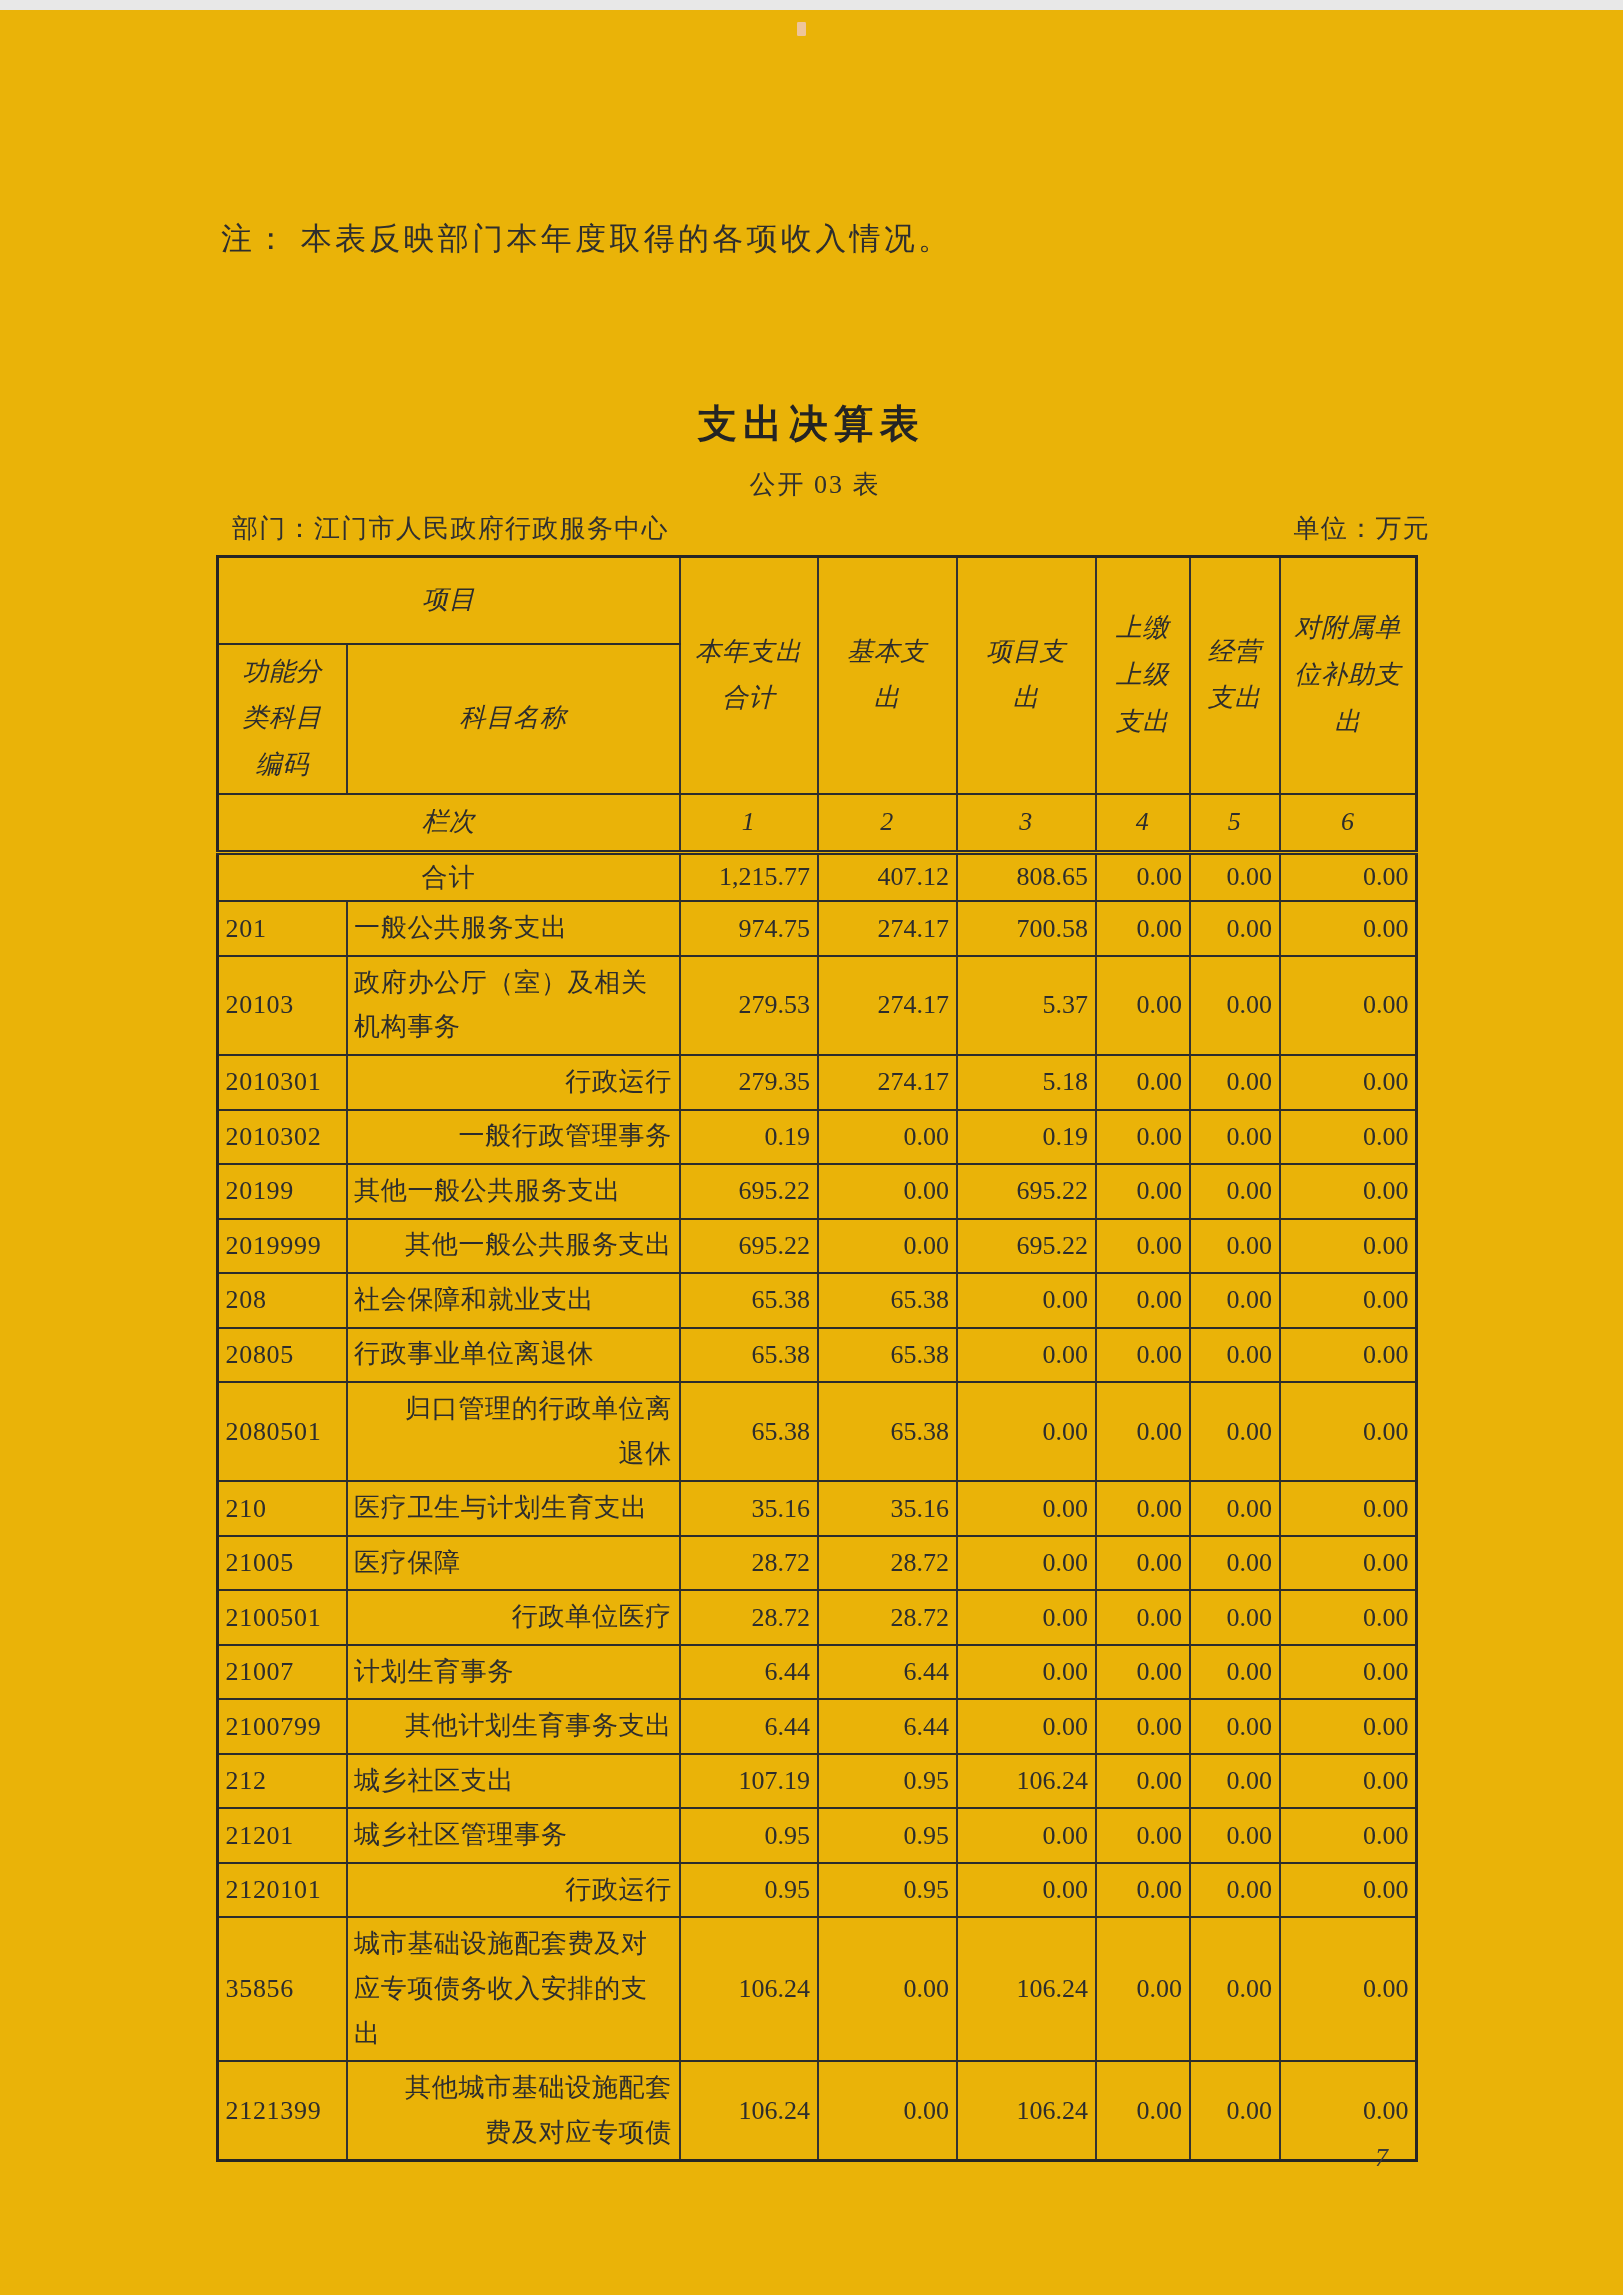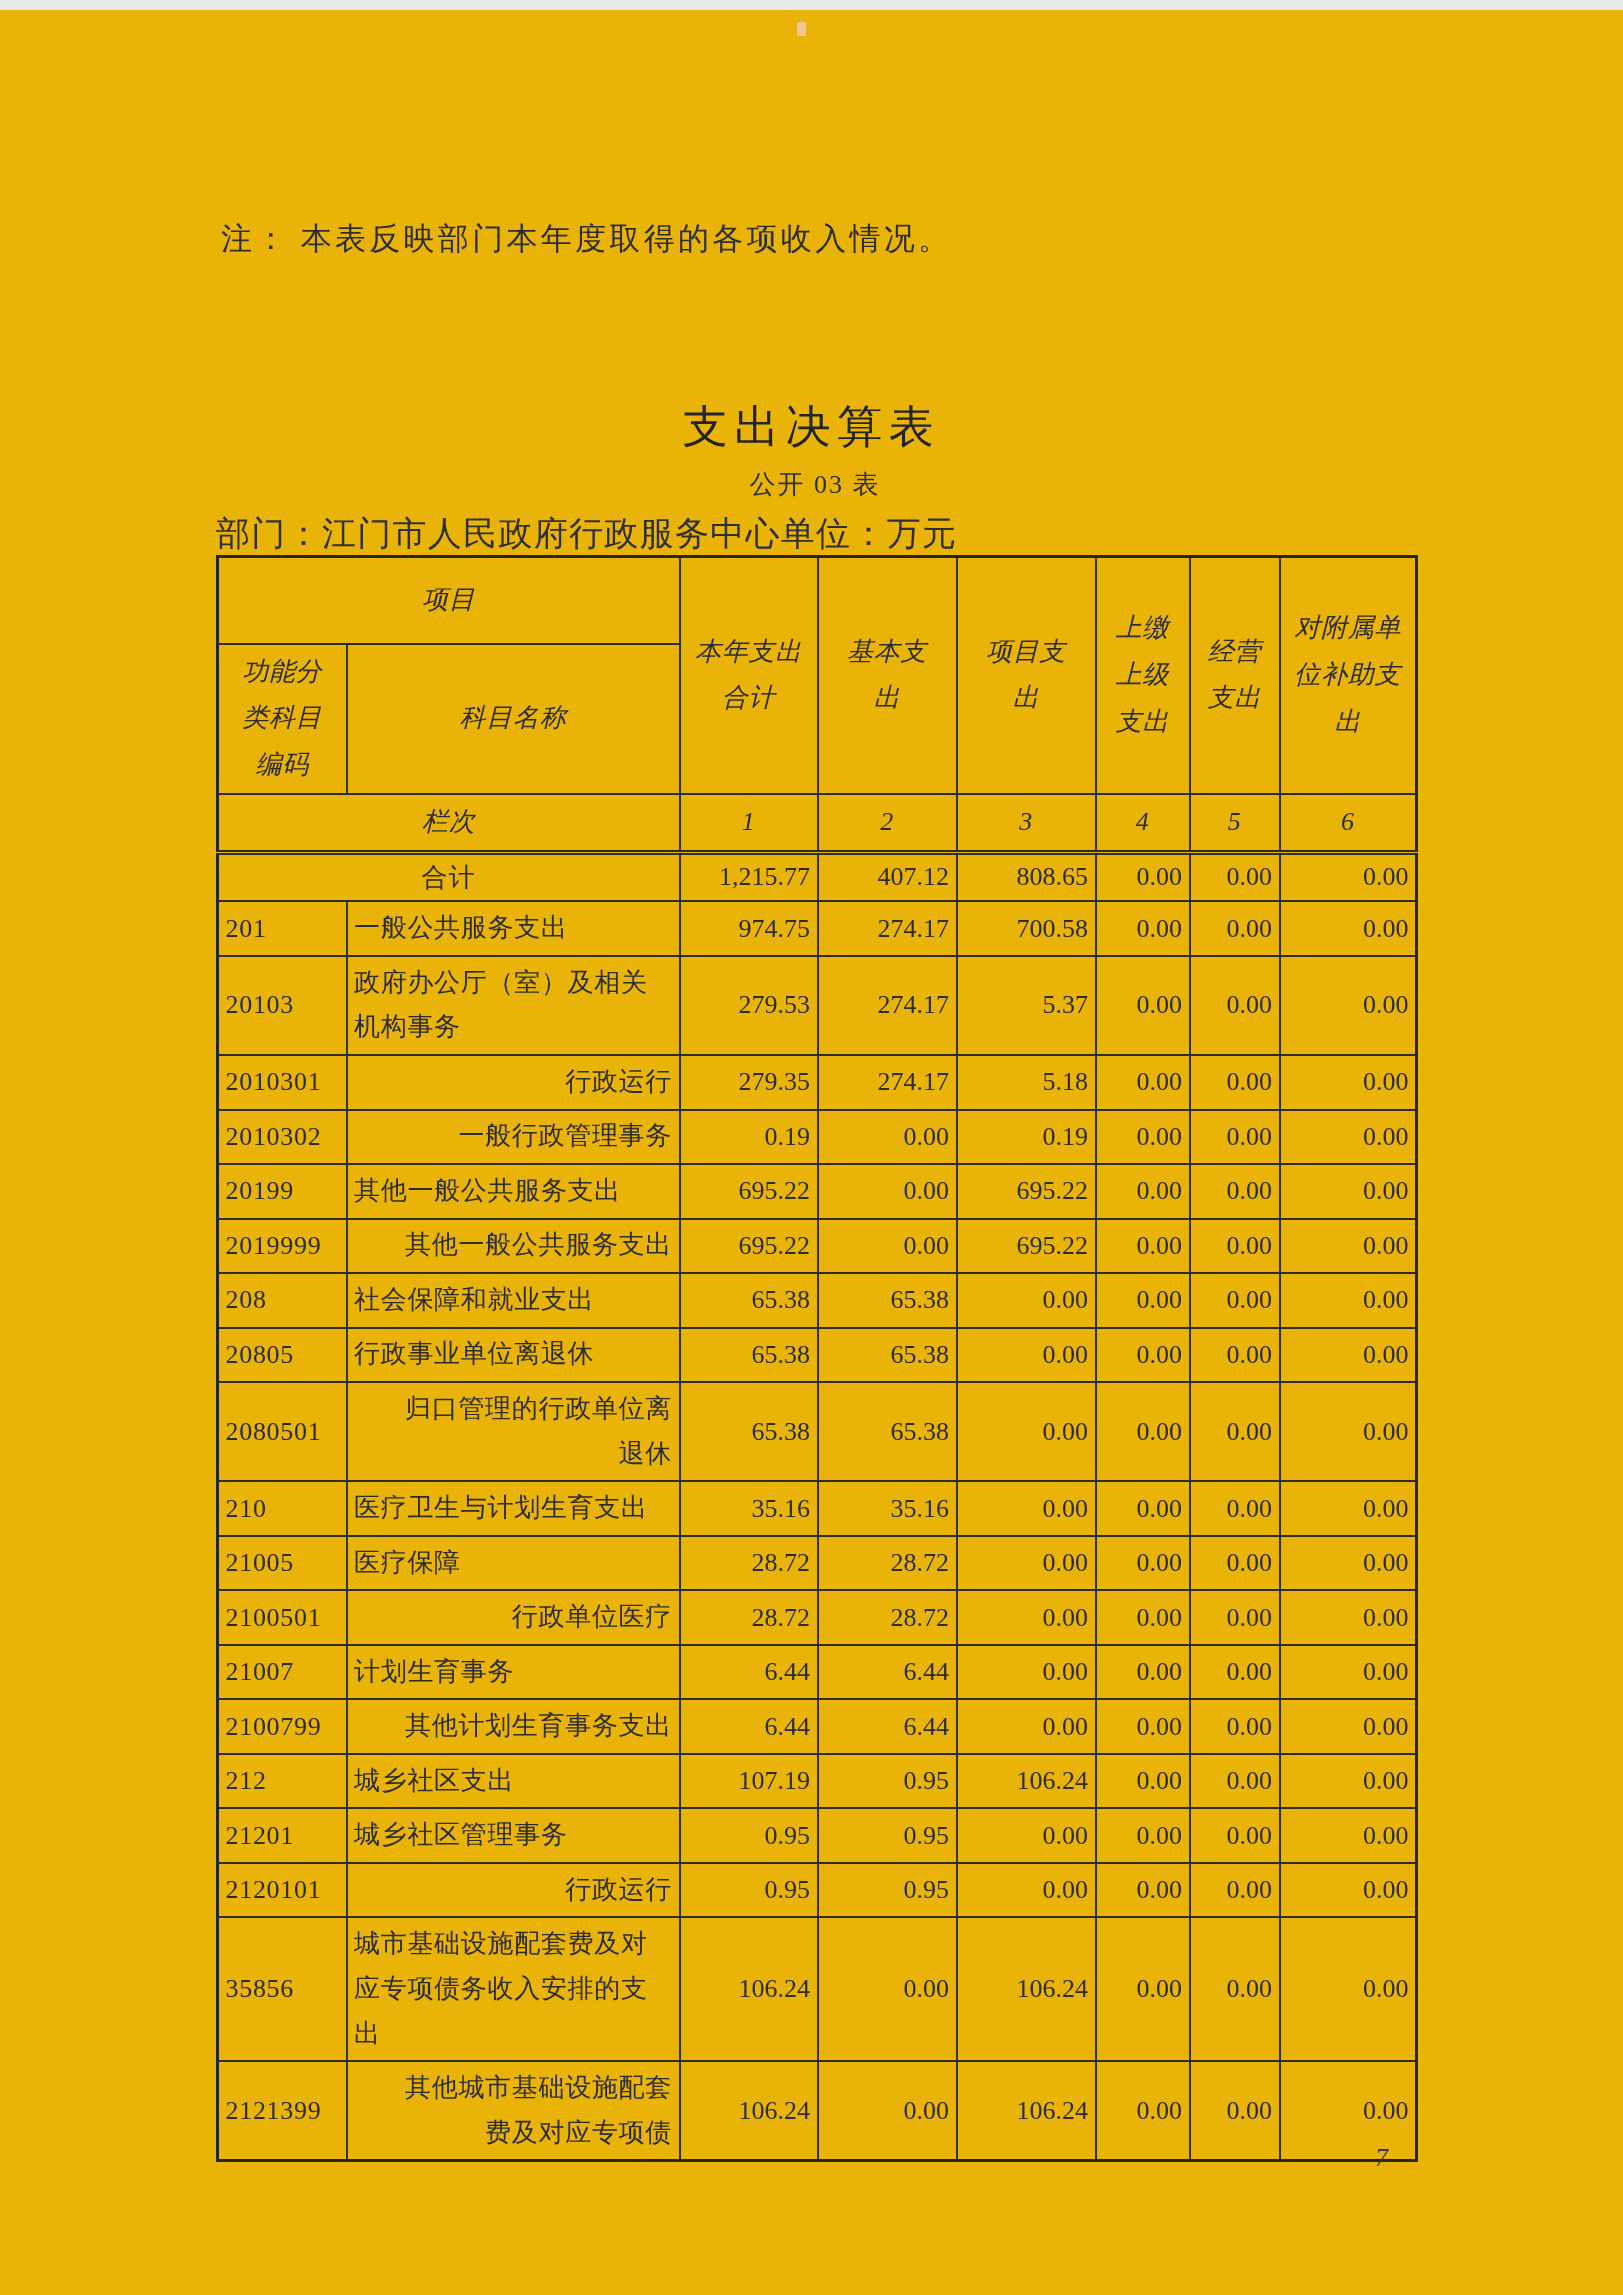--- a/index.html
+++ b/index.html
@@ -34,42 +34,43 @@
     font-size: 31px;
     letter-spacing: 3.3px;
     color: #2e2e2e;
   }
   .doc-title {
     position: absolute;
     left: 0;
     top: 387px;
     width: 100%;
     text-align: center;
-    font-size: 45px;
-    font-weight: normal;
+    font-size: 39px;
+    font-weight: bold;
     letter-spacing: 6.5px;
     color: #242424;
   }
   .meta-code {
     position: absolute;
     left: 216px;
     top: 457px;
     width: 1198px;
     text-align: center;
     font-size: 26px;
     letter-spacing: 2px;
     color: #303030;
   }
   .meta-row {
     position: absolute;
-    left: 216px;
+    left: 232px;
     top: 501px;
     width: 1198px;
     display: flex;
-    font-size: 34px;
+    justify-content: space-between;
+    font-size: 26px;
     letter-spacing: 1.3px;
     color: #303030;
   }
   table.fin {
     position: absolute;
     left: 216px;
     top: 545px;
     width: 1198px;
     border-collapse: collapse;
     table-layout: fixed;

